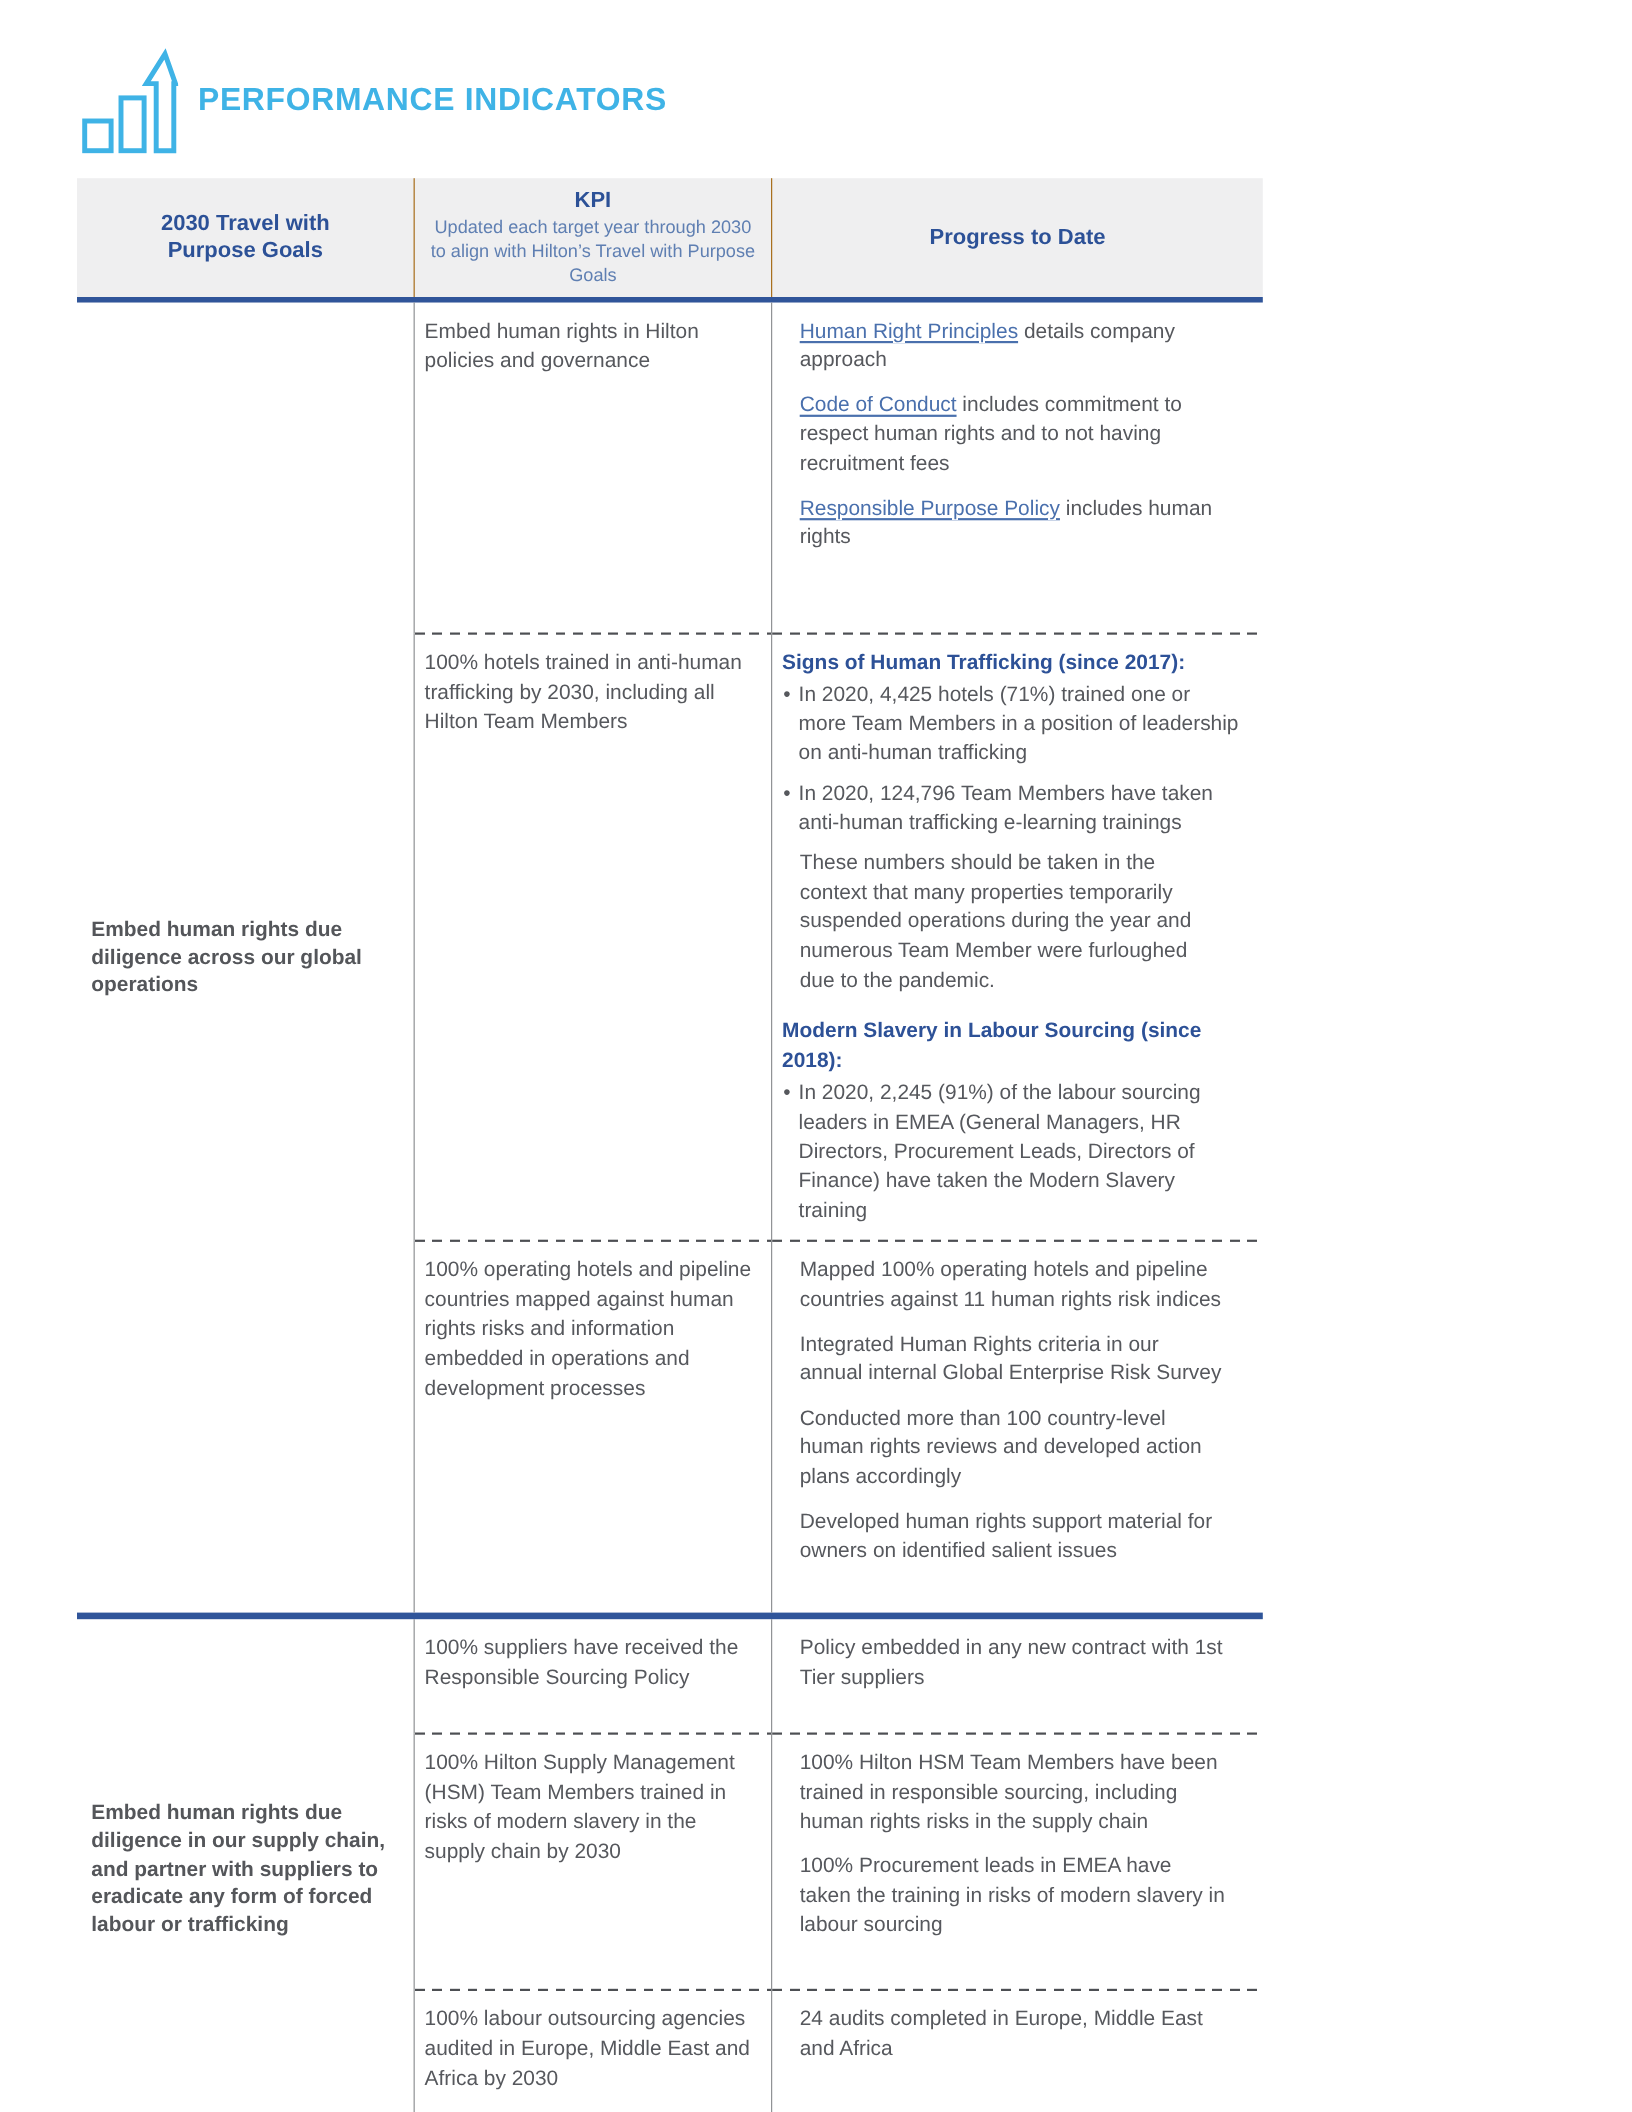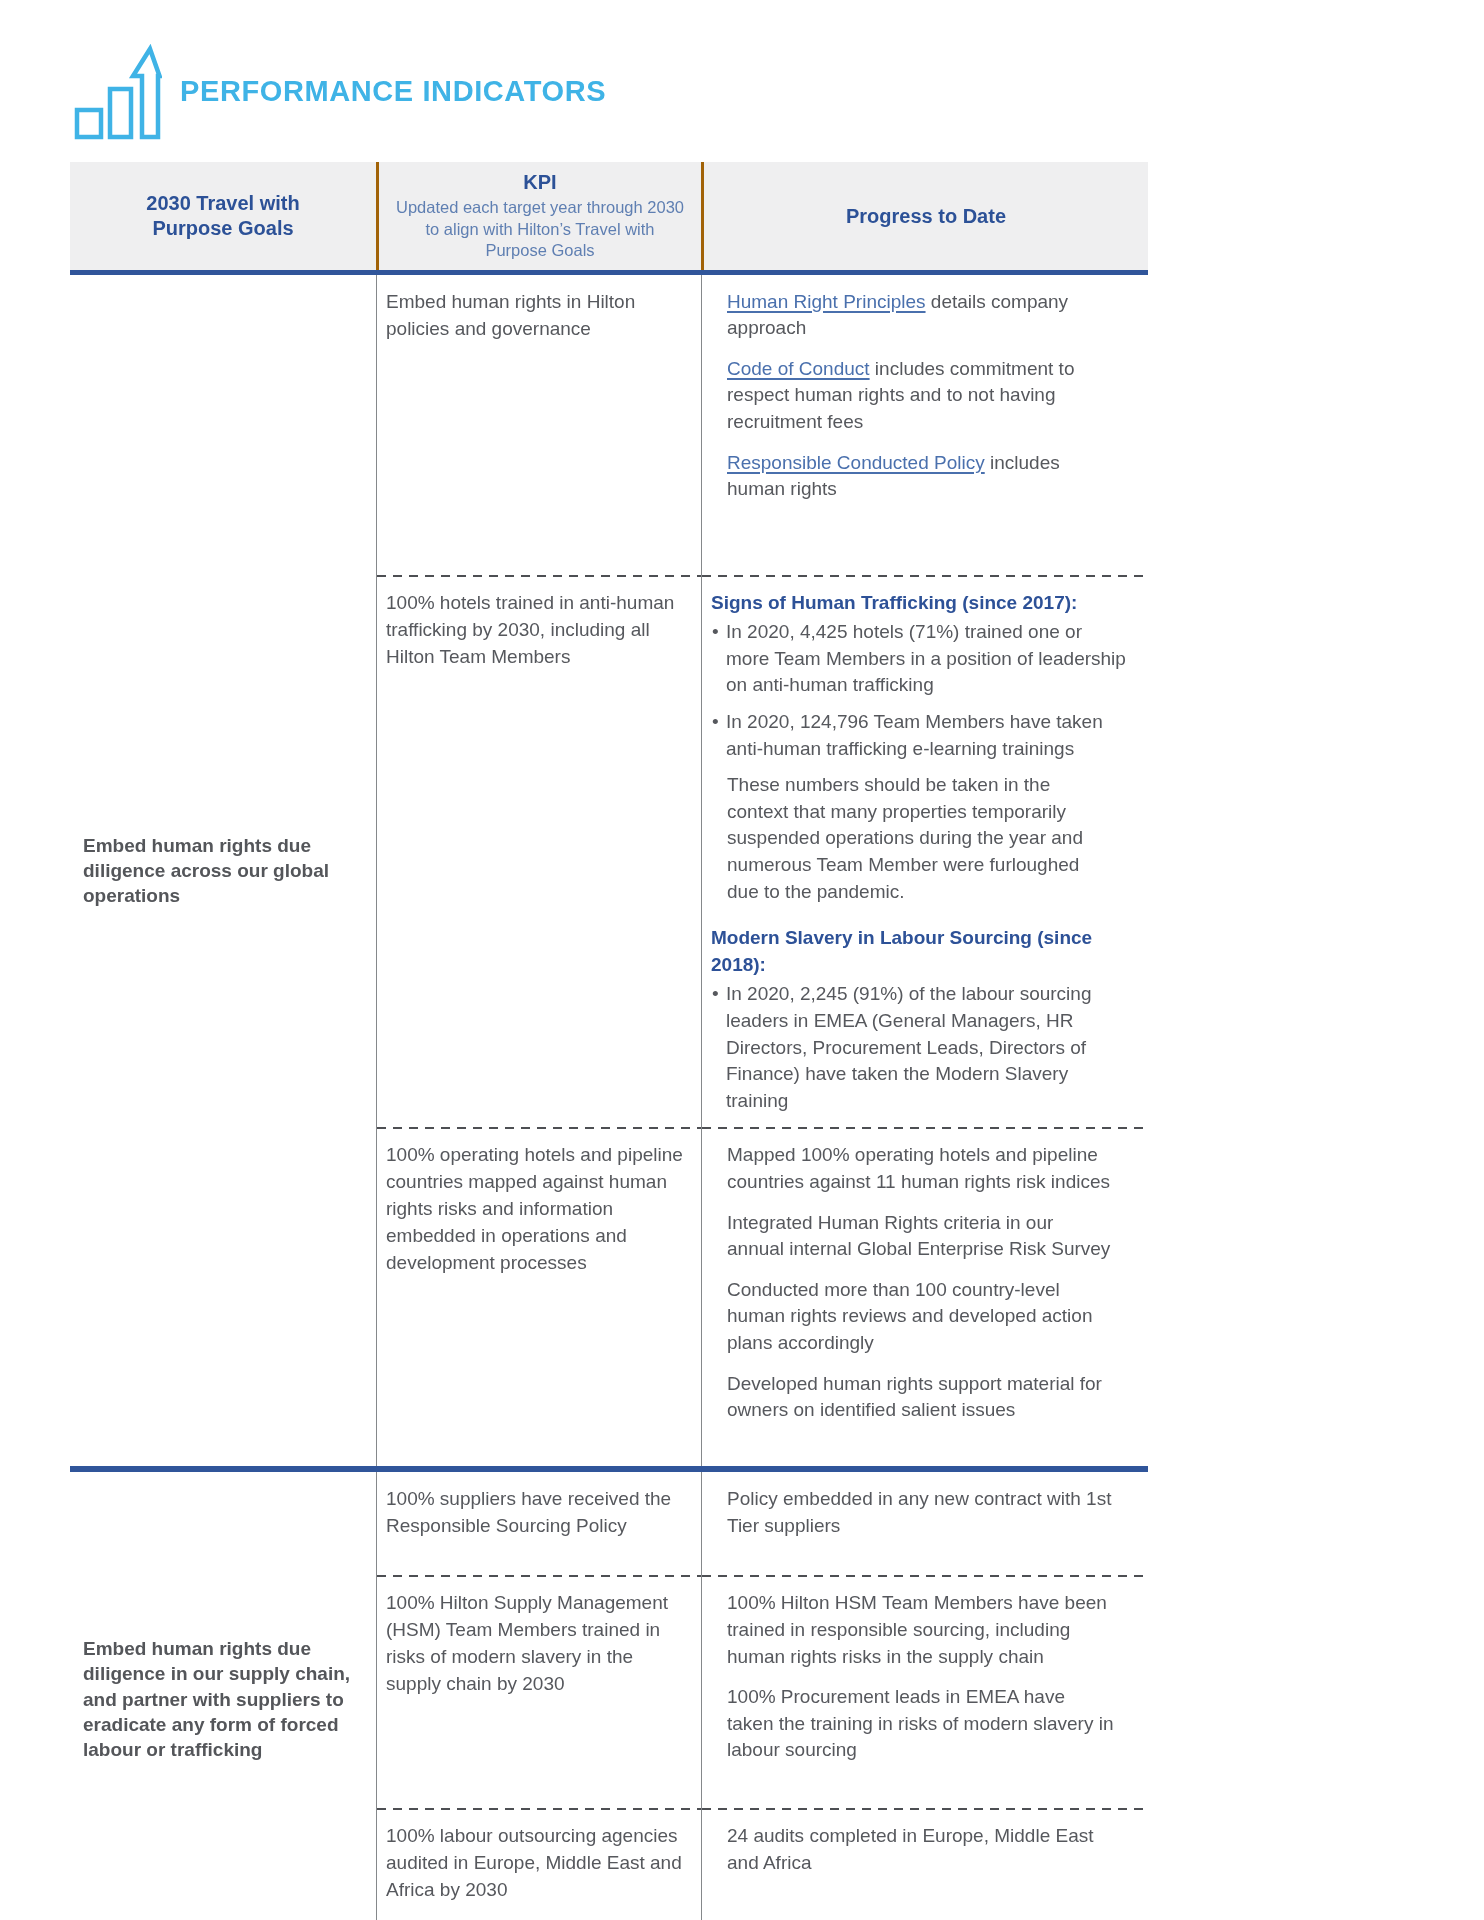--- a/index.html
+++ b/index.html
@@ -30,21 +30,21 @@
     display:grid;grid-template-columns:306px 325px 447px;
     background:#efeff0;
     border-bottom:5px solid #30559a;
     min-height:89px;
   }
   .hdr-cell{
     display:flex;flex-direction:column;justify-content:center;align-items:center;
     text-align:center;padding:8px 14px;
     color:#2c5197;
   }
-  .hdr-cell + .hdr-cell{border-left:3px solid #a16207;}
+  .hdr-cell + .hdr-cell{border-left:1px solid #a16207;}
   .hdr-title{font-size:20px;font-weight:bold;line-height:1.22;}
   .hdr-sub{
     font-size:16.5px;font-weight:normal;color:#5f7fb2;
     line-height:1.3;margin-top:3px;max-width:302px;
   }
 
   
   .group{
     display:grid;grid-template-columns:306px 325px 447px;
     border-bottom:6px solid #30559a;
@@ -120,21 +120,21 @@
         <div class="group" id="group-0">
           <div class="cell goal-cell" style="grid-row: 1 / span 3;">
             <div class="goal-text">Embed human rights due diligence across our global operations</div>
           </div>
           <div class="cell kpi-cell" style="grid-area: 1 / 2;">
             <div class="kpi-text">Embed human rights in Hilton policies and governance</div>
           </div>
           <div class="cell progress-cell" style="grid-area: 1 / 3;">
             <p class="blk para"><a class="doc-link" href="#">Human Right Principles</a><span> details company approach</span></p>
             <p class="blk para"><a class="doc-link" href="#">Code of Conduct</a><span> includes commitment to respect human rights and to not having recruitment fees</span></p>
-            <p class="blk para"><a class="doc-link" href="#">Responsible Conducted Policy</a><span> includes human rights</span></p>
+            <p class="blk para"><a class="doc-link" href="#">Responsible Purpose Policy</a><span> includes human rights</span></p>
           </div>
           <div class="cell kpi-cell sep" style="grid-area: 2 / 2;">
             <div class="kpi-text">100% hotels trained in anti-human trafficking by 2030, including all Hilton Team Members</div>
           </div>
           <div class="cell progress-cell sep" style="grid-area: 2 / 3;">
             <p class="blk heading">Signs of Human Trafficking (since 2017):</p>
             <p class="blk bullet">In 2020, 4,425 hotels (71%) trained one or more Team Members in a position of leadership on anti-human trafficking</p>
             <p class="blk bullet">In 2020, 124,796 Team Members have taken anti-human trafficking e-learning trainings</p>
             <p class="blk para">These numbers should be taken in the context that many properties temporarily suspended operations during the year and numerous Team Member were furloughed due to the pandemic.</p>
             <p class="blk heading">Modern Slavery in Labour Sourcing (since 2018):</p>

